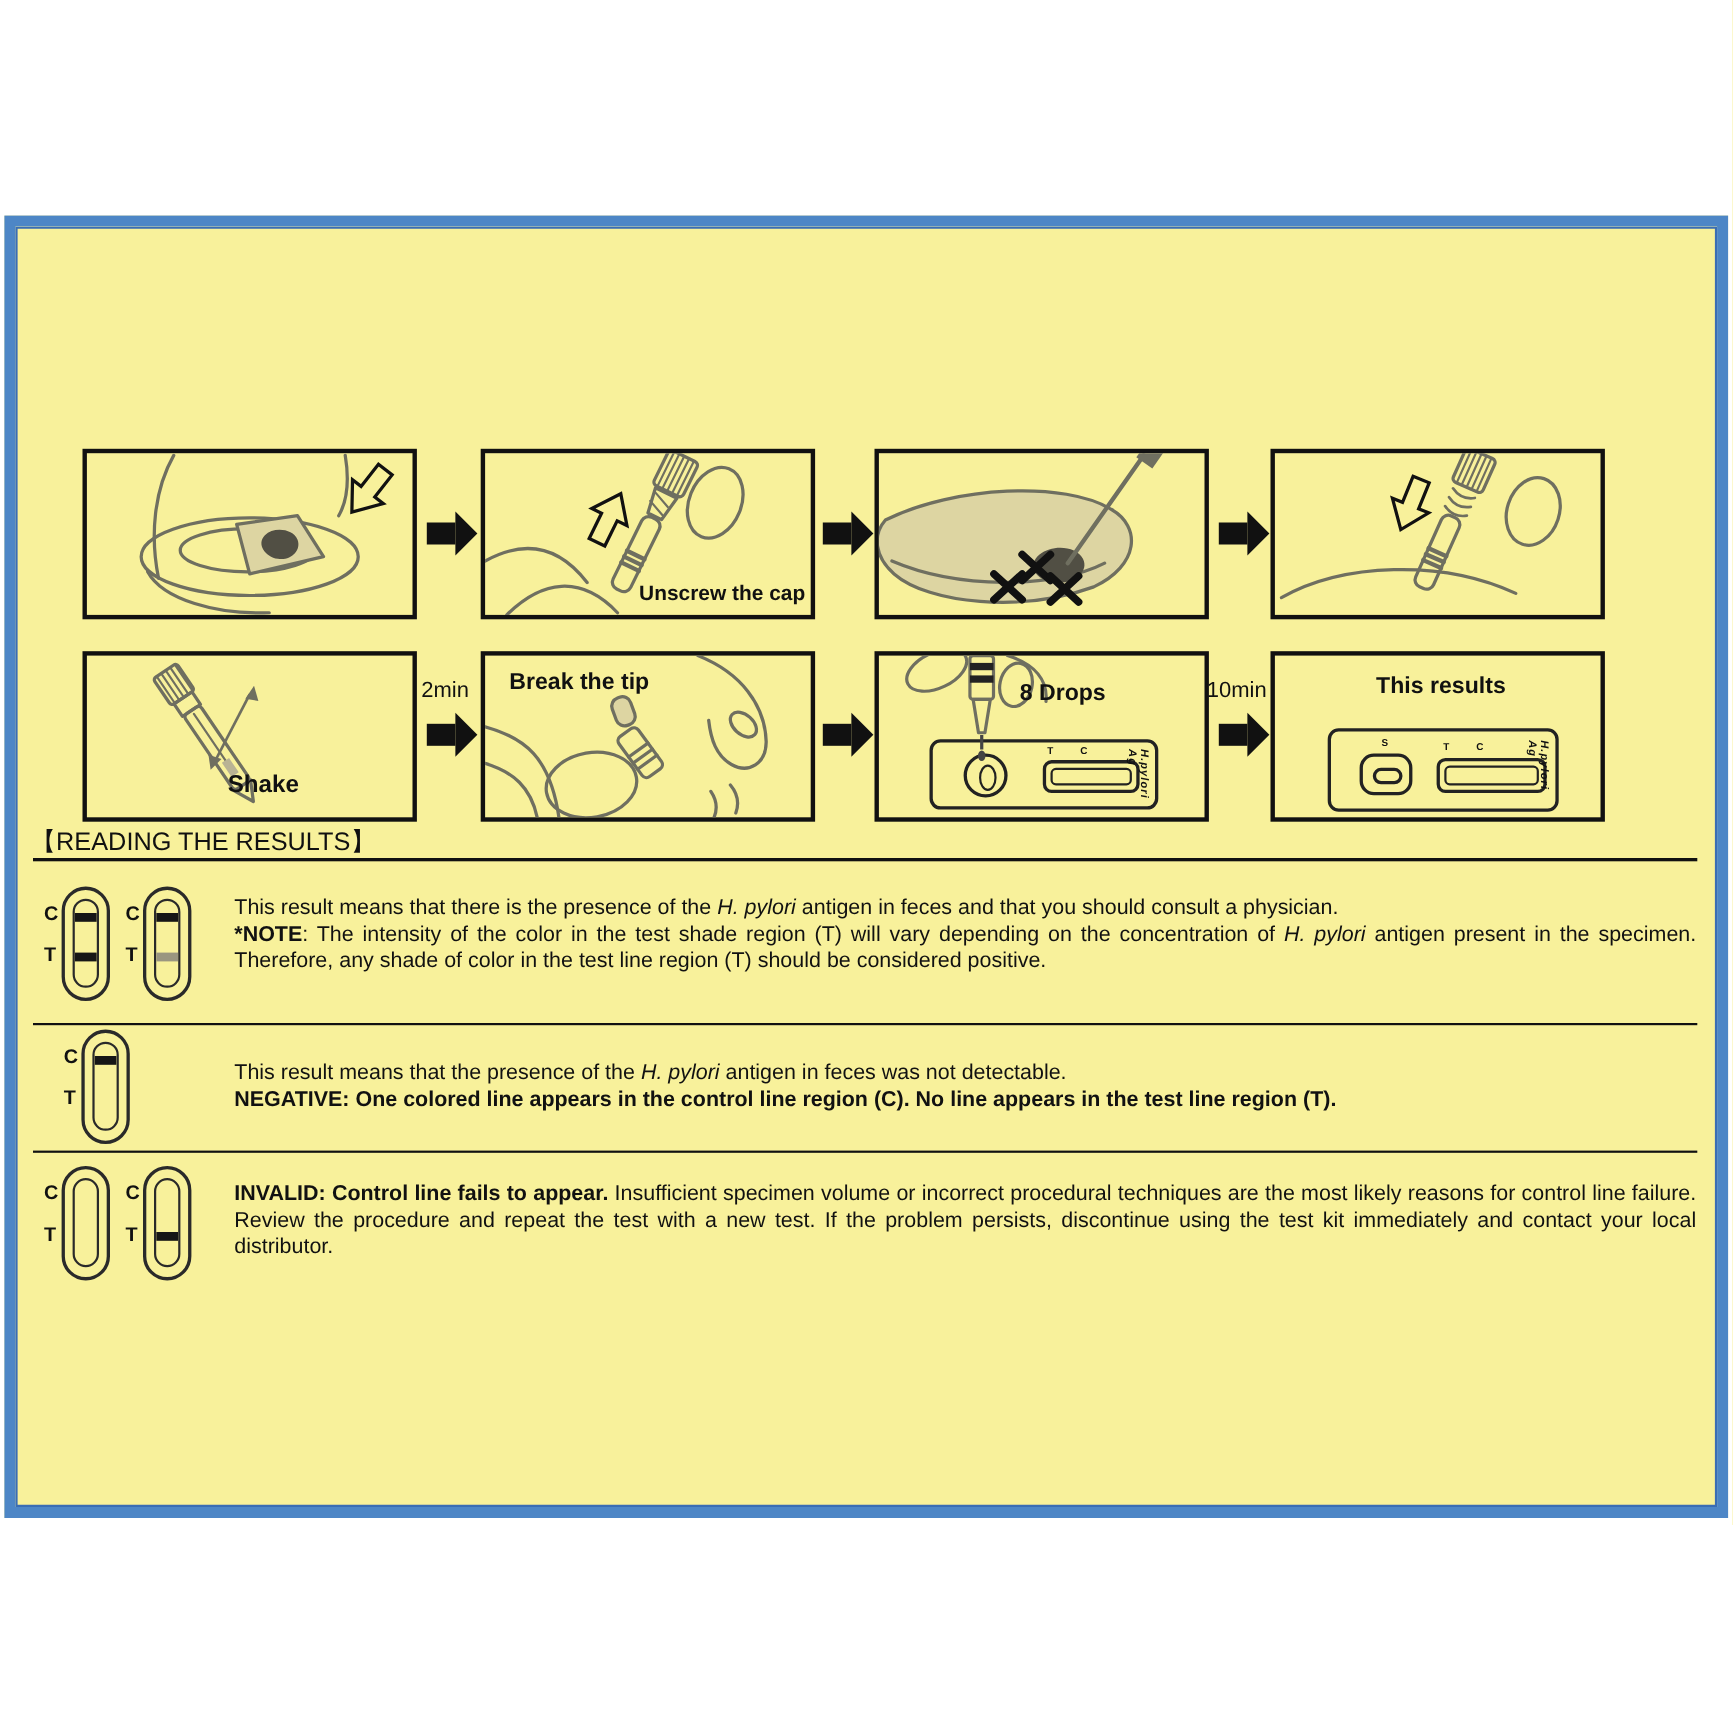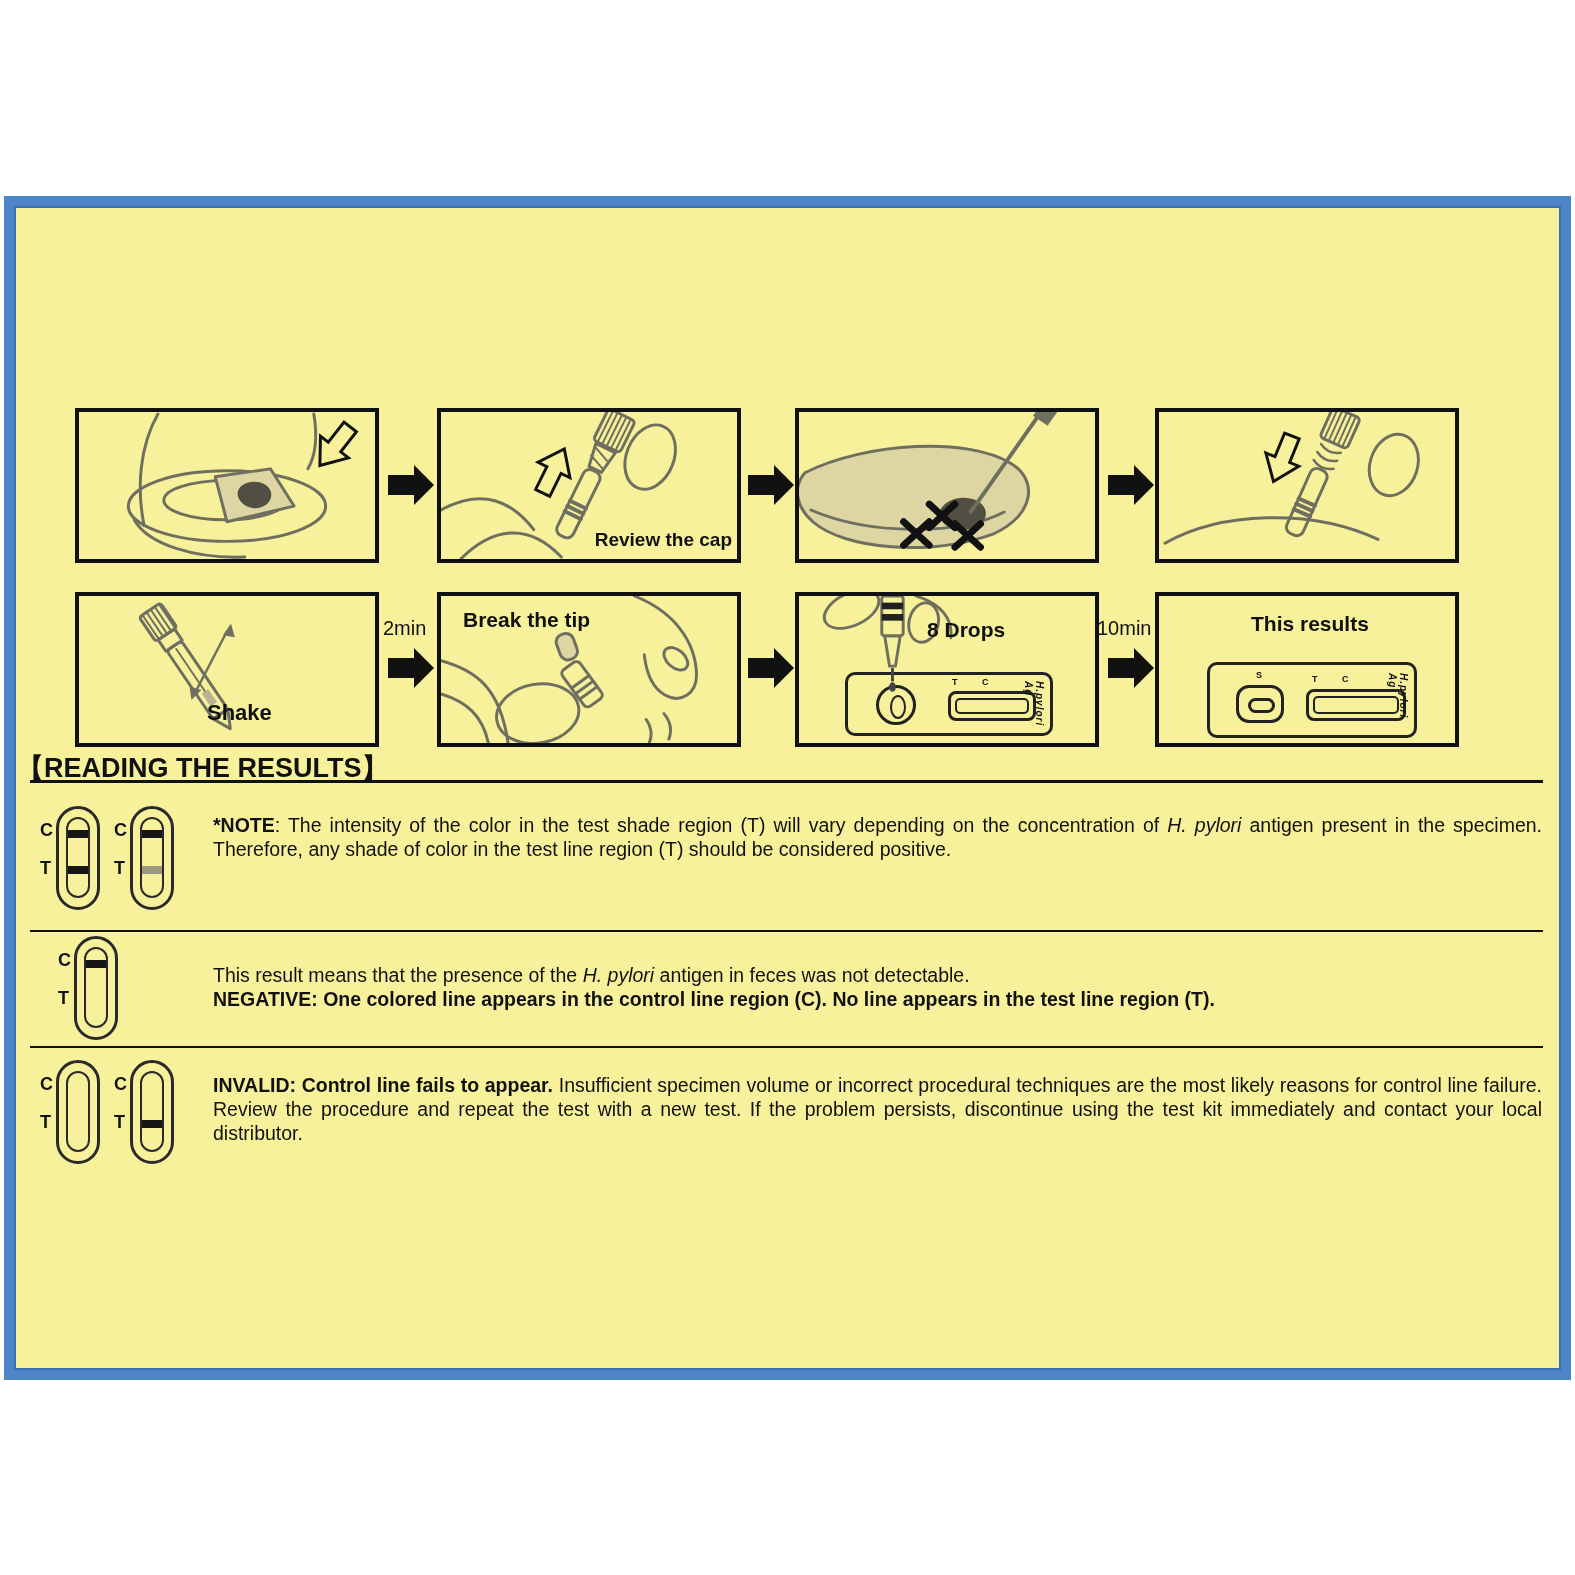--- a/index.html
+++ b/index.html
@@ -18,21 +18,21 @@
   }
   .panel svg{position:absolute;left:0;top:0;width:100%;height:100%}
   .caption{position:absolute;font-weight:bold;white-space:nowrap;color:#111}
   .barrow{position:absolute;width:26px;height:20px;background:#111}
   .barrow::after{
     content:"";position:absolute;left:26px;top:-10px;width:0;height:0;
     border-left:20px solid #111;border-top:20px solid transparent;border-bottom:20px solid transparent;
   }
   .arrow-lbl{position:absolute;font-weight:normal;font-size:20px;white-space:nowrap}
   .hr{position:absolute;left:30px;width:1513px;background:#111}
-  .heading{position:absolute;left:17px;top:750px;font-size:27px;font-weight:bold}
+  .heading{position:absolute;left:28px;top:750px;font-size:23px;font-weight:normal}
   .stext{position:absolute;left:213px;width:1329px;font-size:19.5px;line-height:24px;text-align:justify}
   .stext .hl{font-weight:bold}
   .stext i{font-style:italic}
   
   .strip-group{position:absolute;width:64px;height:104px}
   .ct{position:absolute;left:0;font-weight:bold;font-size:18px}
   .ct.c{top:14px}
   .ct.t{top:52px}
   .pill{position:absolute;left:16px;top:0;width:44px;height:104px;border:3px solid #2a2a2a;border-radius:22px;box-sizing:border-box}
   .pill-win{position:absolute;left:50%;top:8px;transform:translateX(-50%);width:24px;height:81px;border:2px solid #2a2a2a;border-radius:12px;box-sizing:border-box;overflow:hidden}
@@ -87,21 +87,21 @@
         <path d="M-11,30 h22 l-4,24 h-14 z"></path>
         <path d="M-9,34 l16,7 M-10,43 l16,7" stroke-width="2"></path>
         <rect x="-9" y="56" width="18" height="74" rx="7"></rect>
         <path d="M-9,94 h18 M-9,100 h18 M-9,106 h18" stroke-width="4"></path>
       </g>
     </g>
     <g transform="translate(118,52) rotate(206)">
       <polygon points="-8,-34 8,-34 8,-8 18,-8 0,16 -18,-8 -8,-8" fill="#f8f19b" stroke="#111" stroke-width="3"></polygon>
     </g>
   </svg>
-  <div class="caption" style="right:5px;bottom:8px;font-size:19px">Review the cap</div>
+  <div class="caption" style="right:5px;bottom:8px;font-size:19px">Unscrew the cap</div>
 </div>
 
 <div class="barrow" style="left:748px;top:475px"></div>
 
 <div class="panel" style="left:795px;top:408px">
   <svg viewBox="0 0 300 150" preserveAspectRatio="none">
     <path d="M6,62 C70,30 172,26 214,52 C242,68 240,104 198,124 C132,148 46,140 14,112 C-4,96 -6,76 6,62 Z" fill="#ddd5a2" stroke="#6f6f60" stroke-width="3"></path>
     <path d="M12,100 C72,126 162,126 208,102" fill="none" stroke="#6f6f60" stroke-width="3" stroke-linecap="round"></path>
     <path d="M148,94 c12,-10 34,-8 40,4 c6,12 -8,24 -26,22 c-18,-2 -26,-16 -14,-26 z" fill="#514f44"></path>
     <line x1="244" y1="2" x2="174" y2="102" stroke="#6f6f60" stroke-width="4" stroke-linecap="round"></line>
@@ -250,20 +250,21 @@
   <span class="ct t">T</span>
   <div class="pill">
     <div class="pill-win">
       <div class="rline c"></div>
       <div class="rline t faint"></div>
     </div>
   </div>
 </div>
 
 <div class="stext" style="top:813px">
+  <div><span>This result means that there is the presence of the </span><i>H. pylori</i><span> antigen in feces and that you should consult a physician.</span></div>
   <div><span class="hl">*NOTE</span><span>: The intensity of the color in the test shade region (T) will vary depending on the concentration of </span><i>H. pylori</i><span> antigen present in the specimen. Therefore, any shade of color in the test line region (T) should be considered positive.</span></div>
 </div>
 
 <div class="hr" style="top:930px;height:2px"></div>
 
 <div class="strip-group" style="left:58px;top:936px">
   <span class="ct c">C</span>
   <span class="ct t">T</span>
   <div class="pill">
     <div class="pill-win">

